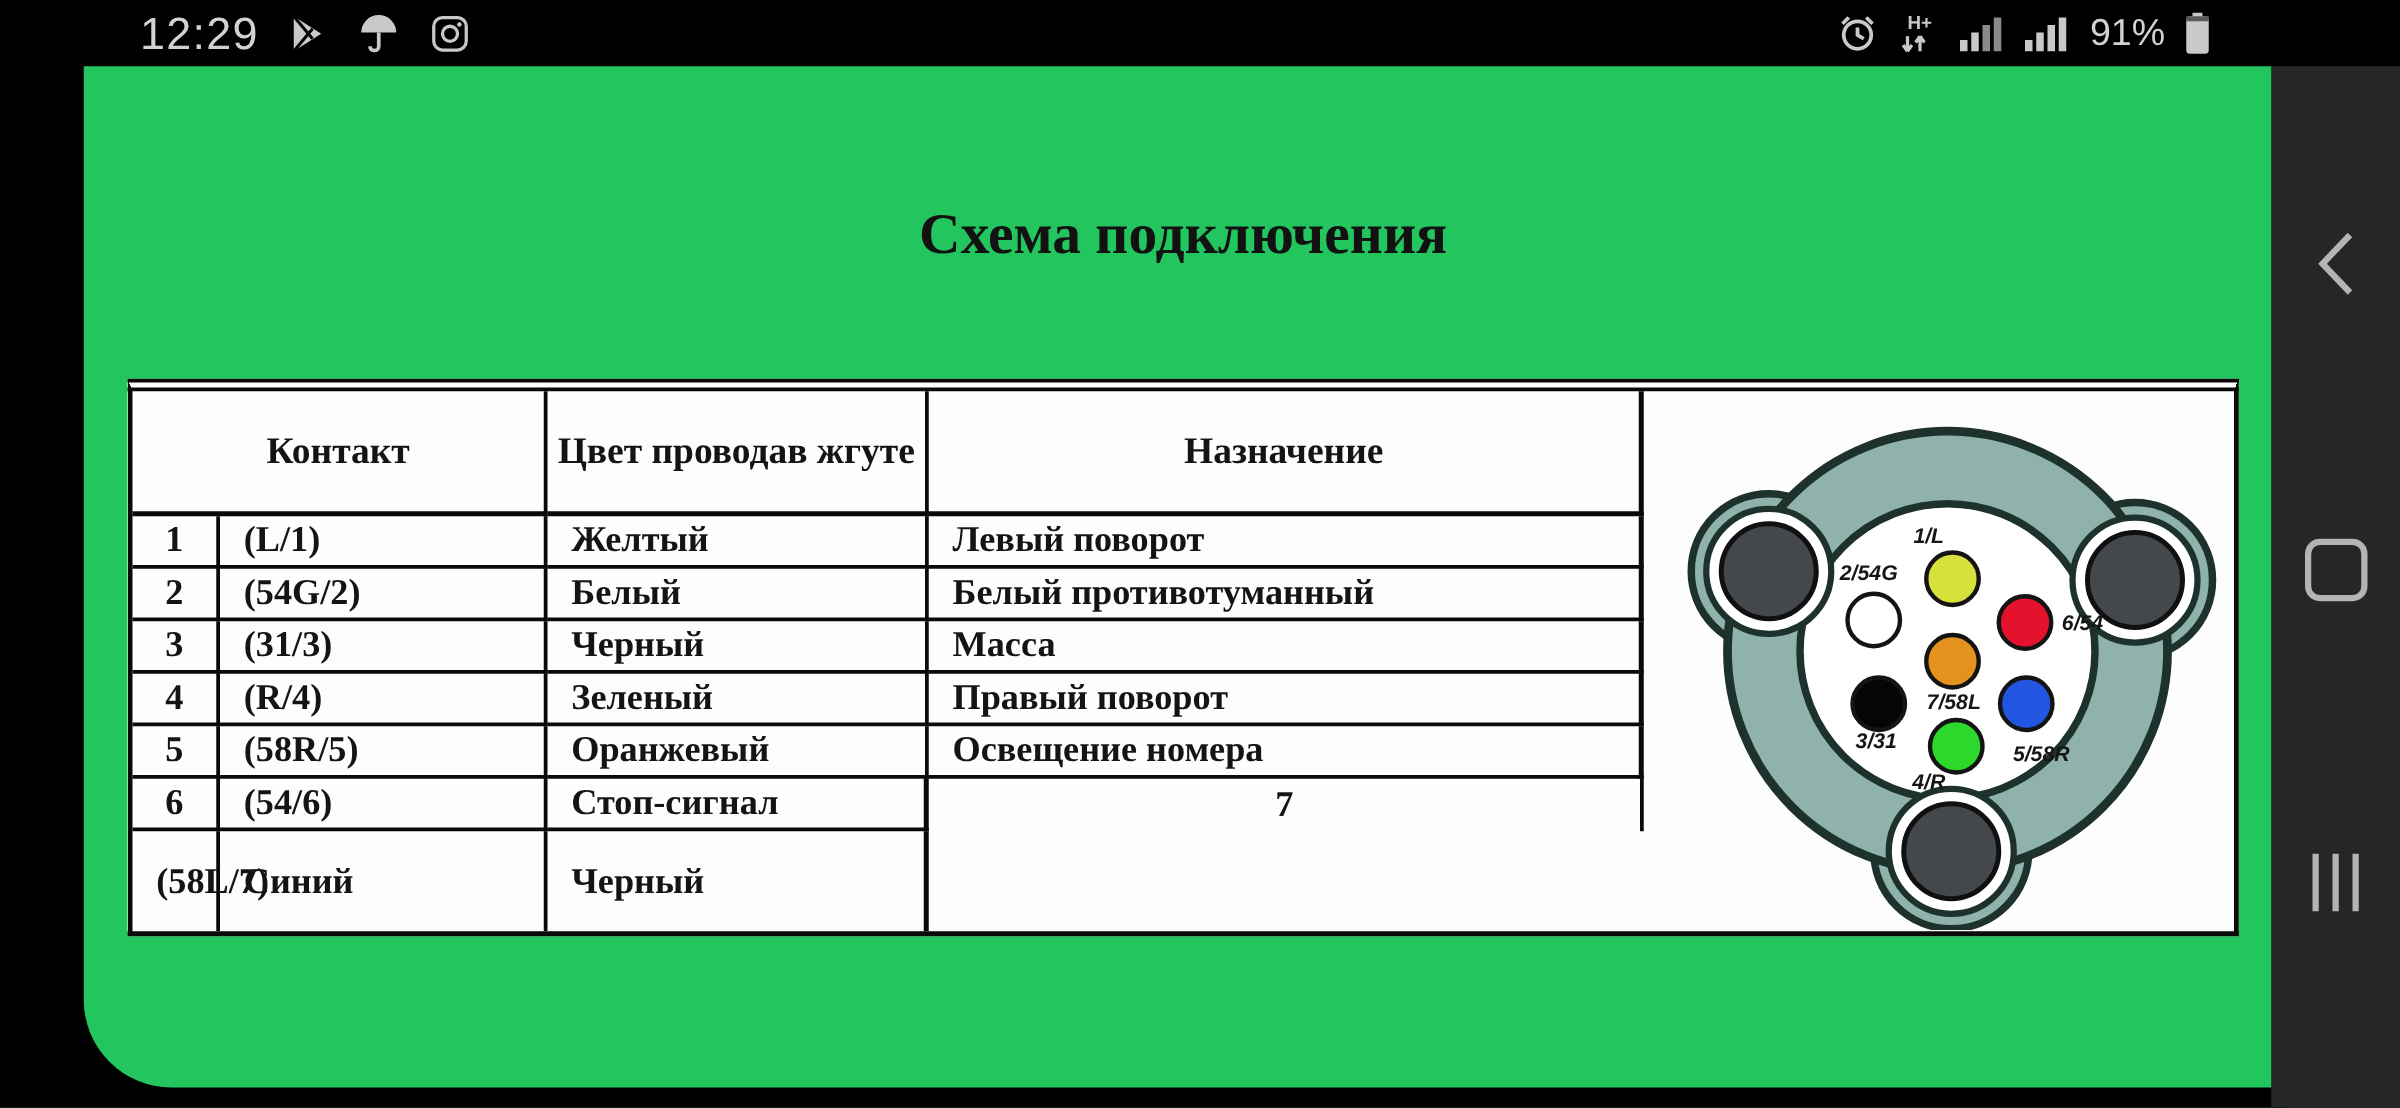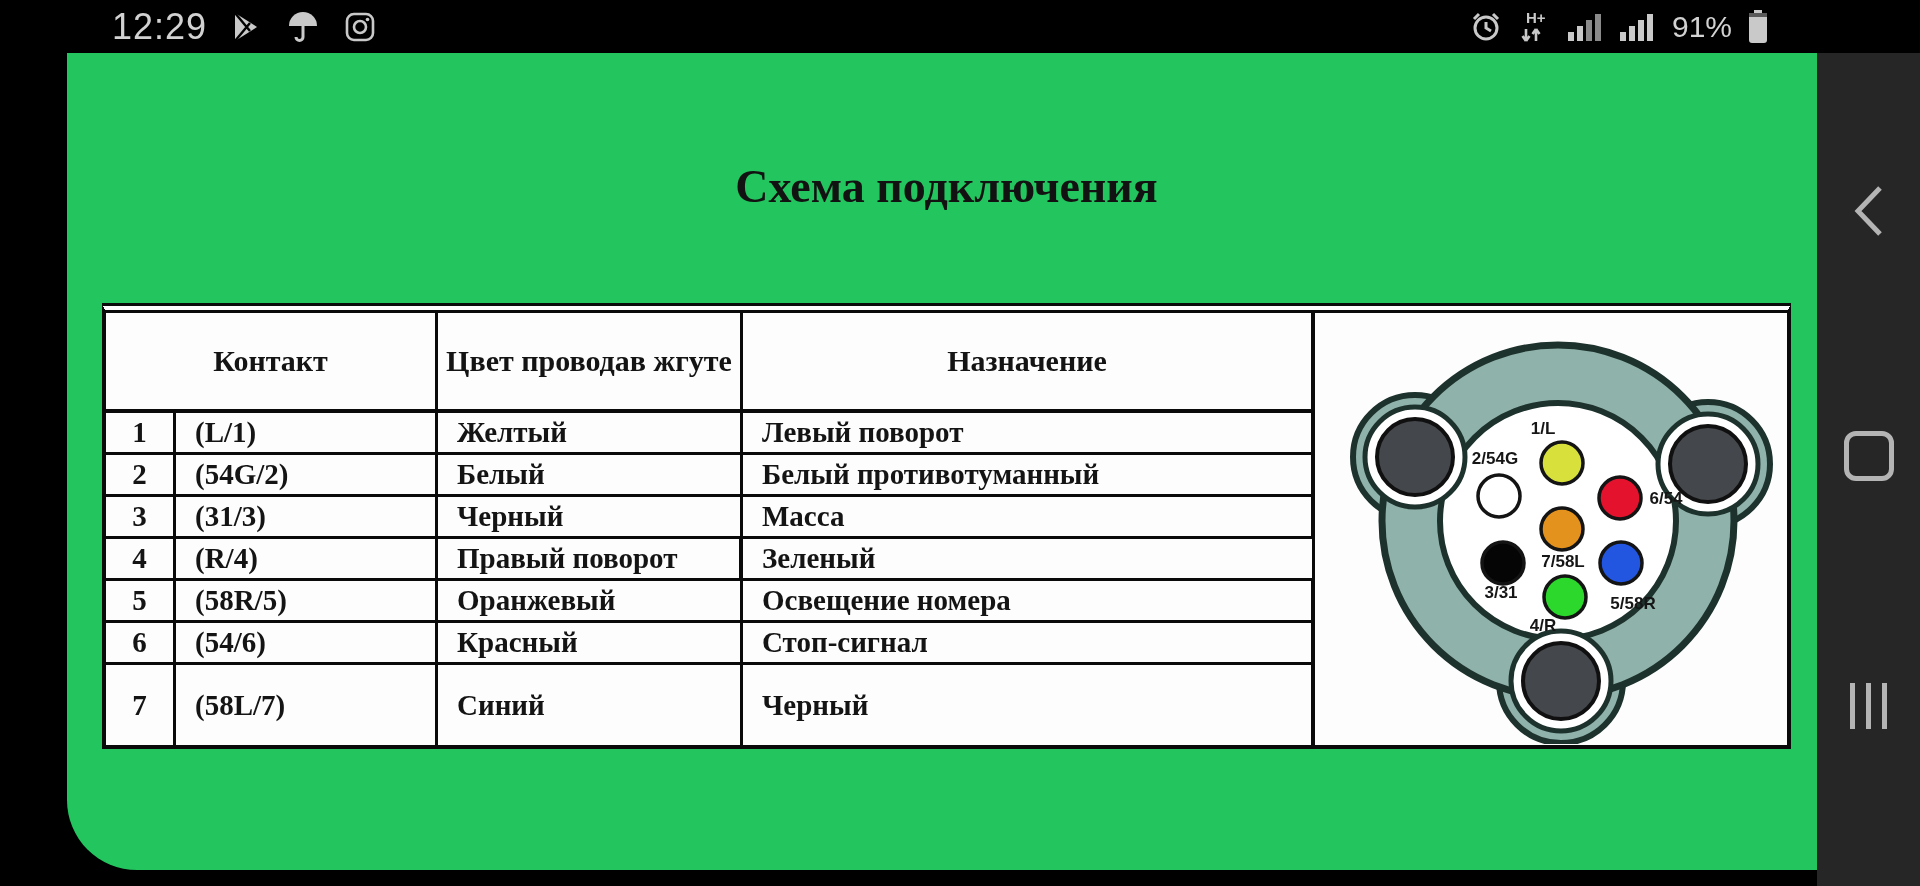--- a/index.html
+++ b/index.html
@@ -38,21 +38,21 @@
   .cell{display:flex;align-items:center;border-right:3px solid #0a0a0a;border-bottom:3px solid #0a0a0a;
         font-size:29px;white-space:nowrap;overflow:visible;}
   .c-num{justify-content:center;}
   .c-left{padding-left:19px;}
   .hdr{justify-content:center;text-align:center;font-size:30px;border-bottom:4px solid #0a0a0a;line-height:1.25;}
   #h-contact{grid-column:1/3;grid-row:1;}
   #h-color{grid-column:3;grid-row:1;justify-content:center;}
   #h-purpose{grid-column:4;grid-row:1;border-right:4px solid #0a0a0a;}
   .c-purpose{border-right:4px solid #0a0a0a;}
   .last-row{border-bottom:none;}
-  #connector-cell{grid-column:5;grid-row:1/9;border:none;display:flex;align-items:center;justify-content:center;}
+  #connector-cell{grid-column:5;grid-row:1/9;border:none;display:flex;align-items:center;justify-content:center;font-style:italic;}
 
   
   .pin-label{font-family:"Liberation Sans",sans-serif;font-weight:bold;font-size:17px;fill:#161616;}
 </style>
 </head>
 <body>
 
 <div id="screen">
 
   <div id="statusbar">
@@ -140,29 +140,28 @@
         <div class="cell c-num">2</div>
         <div class="cell c-left">(54G/2)</div>
         <div class="cell c-left">Белый</div>
         <div class="cell c-left c-purpose">Белый противотуманный</div>
         <div class="cell c-num">3</div>
         <div class="cell c-left">(31/3)</div>
         <div class="cell c-left">Черный</div>
         <div class="cell c-left c-purpose">Масса</div>
         <div class="cell c-num">4</div>
         <div class="cell c-left">(R/4)</div>
+        <div class="cell c-left">Зеленый</div>
         <div class="cell c-left c-purpose">Правый поворот</div>
-        <div class="cell c-left">Зеленый</div>
         <div class="cell c-num">5</div>
         <div class="cell c-left">(58R/5)</div>
         <div class="cell c-left">Оранжевый</div>
         <div class="cell c-left c-purpose">Освещение номера</div>
         <div class="cell c-num">6</div>
         <div class="cell c-left">(54/6)</div>
-        <div class="cell c-left">Красный</div>
         <div class="cell c-left c-purpose">Стоп-сигнал</div>
         <div class="cell c-num last-row">7</div>
         <div class="cell c-left last-row">(58L/7)</div>
         <div class="cell c-left last-row">Синий</div>
         <div class="cell c-left c-purpose last-row">Черный</div>
         <div id="connector-cell">
         <svg id="socket-svg" width="472" height="430" viewBox="0 0 472 430">
           <g id="socket-static">
               <circle cx="100" cy="143" r="62" fill="#8fb2aa" stroke="#1d322d" stroke-width="6"></circle>
               <circle cx="393" cy="150" r="62" fill="#8fb2aa" stroke="#1d322d" stroke-width="6"></circle>

